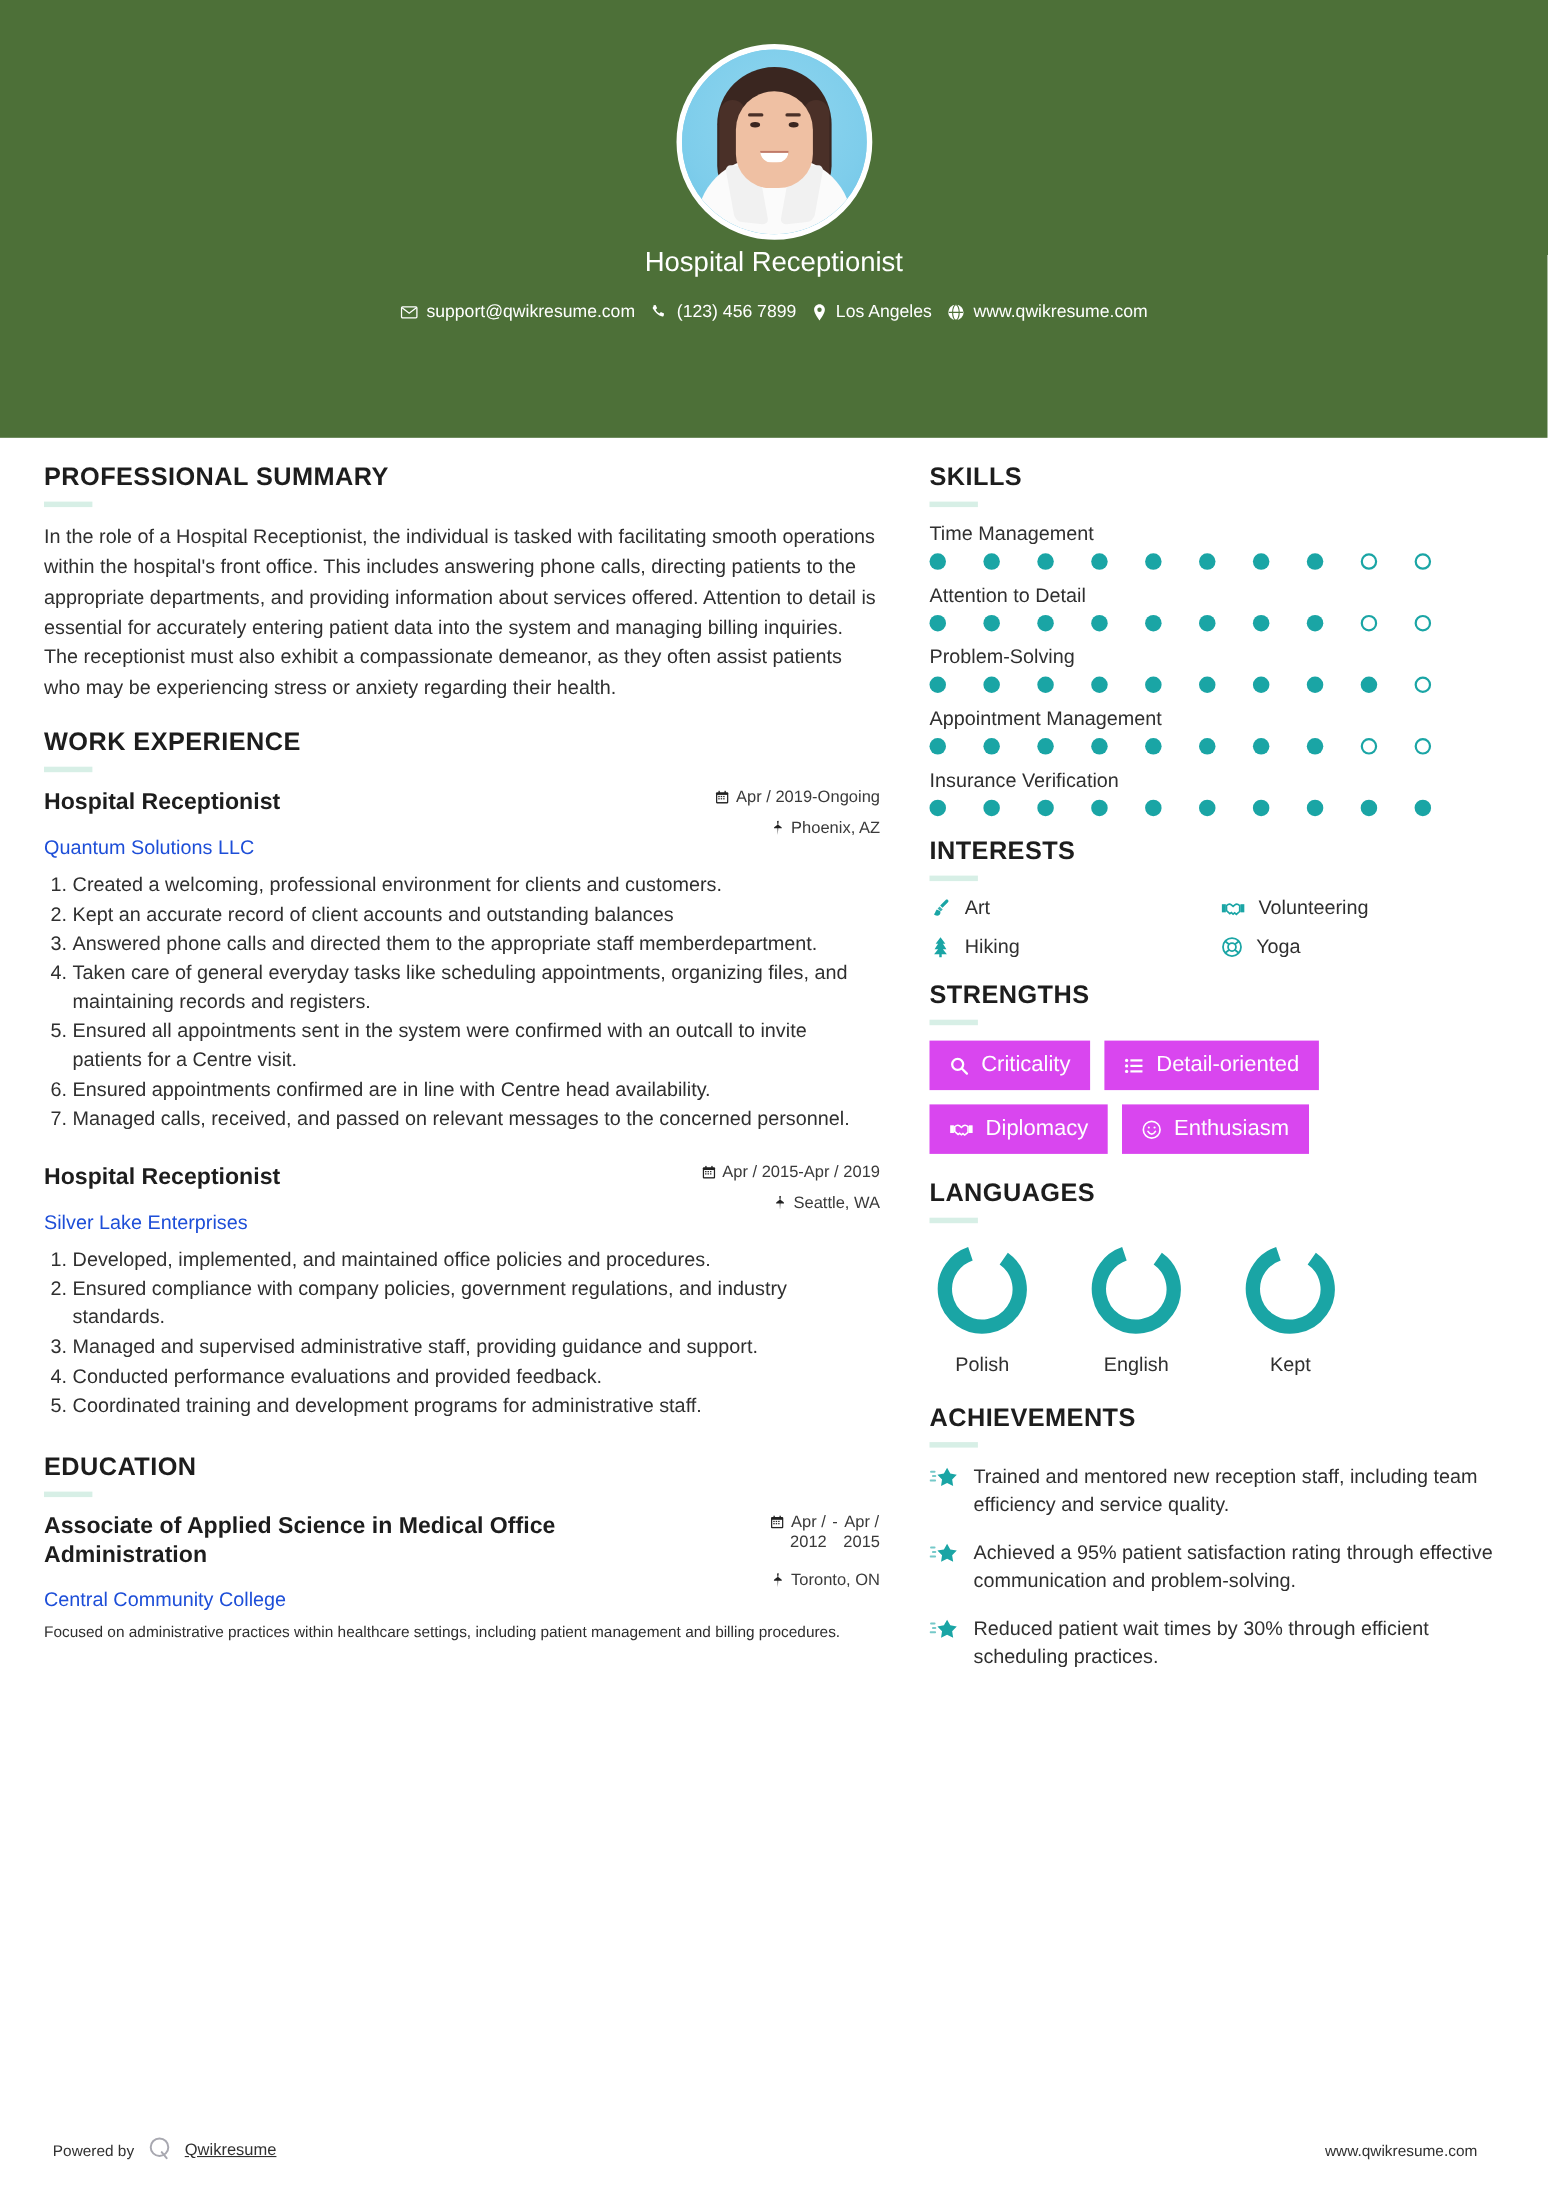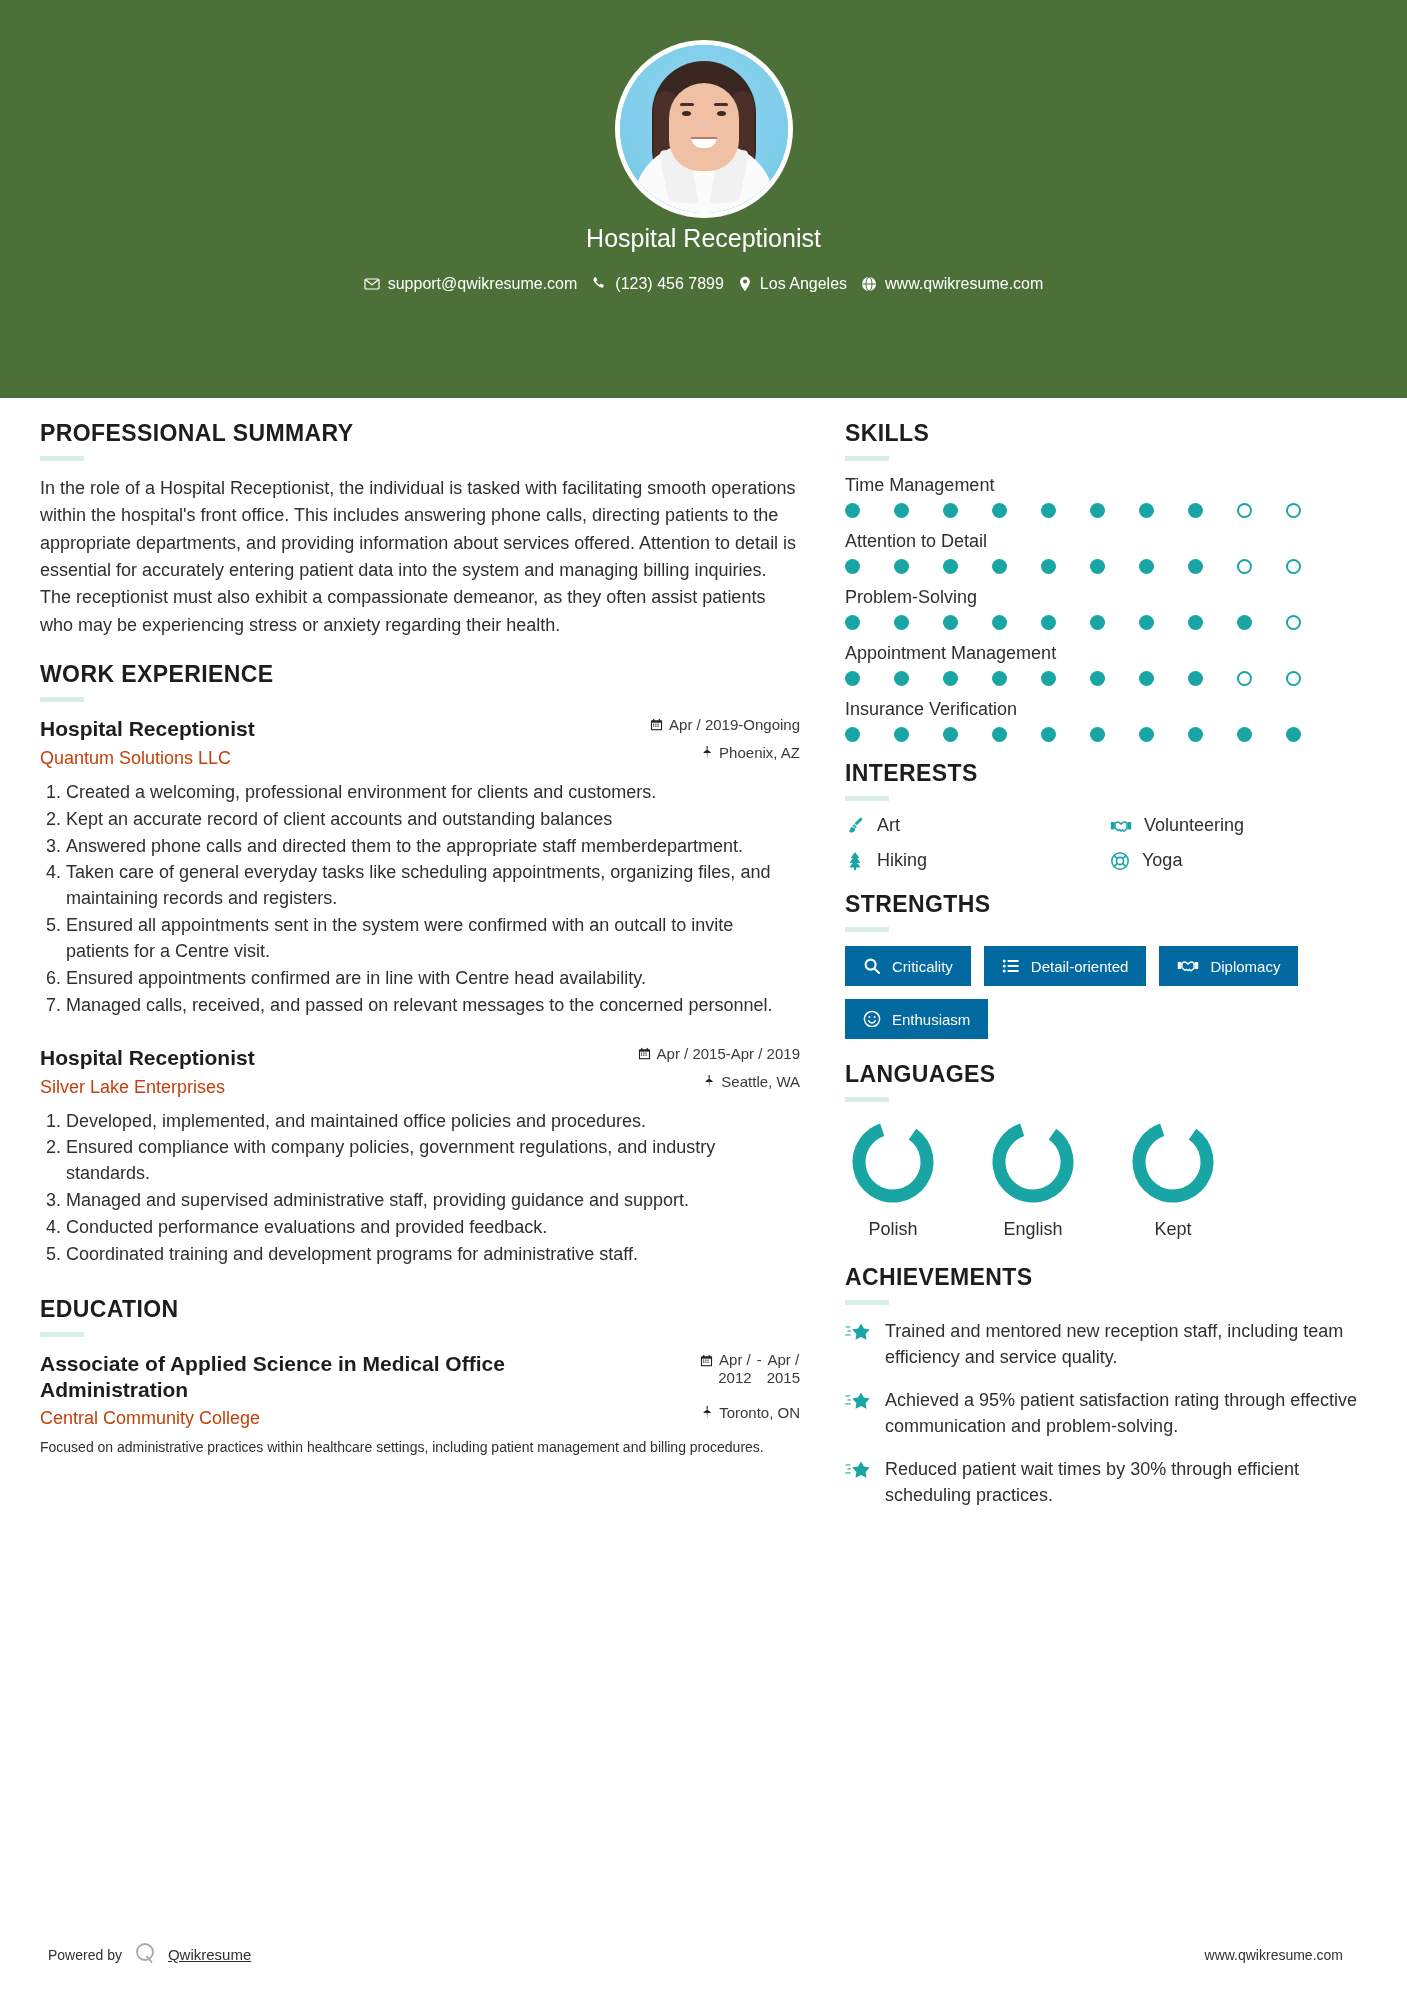--- a/index.html
+++ b/index.html
@@ -136,21 +136,21 @@
   
   .entry { margin-top: 20px; }
   .entry-head {
     display: flex; justify-content: space-between; align-items: flex-start;
   }
   .entry-role {
     font-size: 21px; font-weight: bold; color: #1d1d1d; line-height: 1.22;
     max-width: 600px;
   }
   .entry-org {
-    font-size: 18px; color: #c2410c; margin-top: 4px; text-align: center;
+    font-size: 18px; color: #1d4ed8; margin-top: 16px; text-align: center;
   }
   .meta {
     display: flex; align-items: center; gap: 6px;
     font-size: 15px; color: #3a3a3a; white-space: nowrap;
   }
   .meta svg { display:block; flex: none; }
   .entry-sub {
     display: flex; justify-content: space-between; align-items: flex-start;
     margin-top: 2px;
   }
@@ -185,22 +185,22 @@
   .interests-grid {
     display: grid; grid-template-columns: 1fr 1fr;
     row-gap: 14px; column-gap: 10px;
   }
   .interest { display: flex; align-items: center; gap: 12px; font-size: 18px; color: #2f2f2f; }
   .interest svg { display: block; flex: none; }
 
   
   .chips { display: flex; flex-wrap: wrap; gap: 13px; }
   .chip {
-    background: #0369a1; color: #ffffff;
-    padding: 11px 18px; font-size: 15px;
+    background: #d946ef; color: #ffffff;
+    padding: 11px 18px; font-size: 20px;
     display: flex; align-items: center; gap: 11px;
   }
   .chip svg { display: block; flex: none; }
 
   
   .langs { display: flex; gap: 44px; }
   .lang { text-align: center; width: 96px; }
   .lang-label { font-size: 18px; color: #2f2f2f; margin-top: 7px; }
 
   

